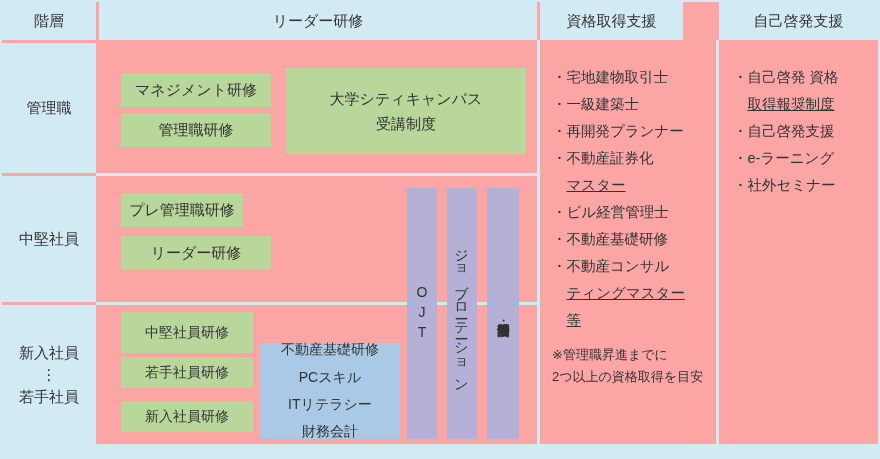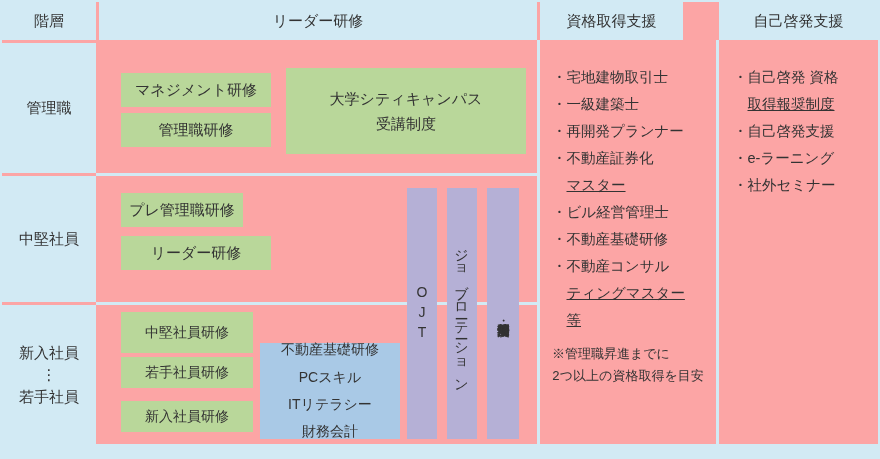--- a/index.html
+++ b/index.html
@@ -61,21 +61,21 @@
        writing-mode:vertical-rl;text-orientation:upright;font-size:14px;letter-spacing:2px;}
   .bar-ojt{left:405px;width:30px;letter-spacing:4px}
   .bar-rot{left:445px;width:30px}
   .bar-ovs{left:485px;width:32px;font-size:12.5px;letter-spacing:0}
 
   
   .qual-list{position:absolute;left:550px;top:62px;width:160px;font-size:14.5px;}
   .sd-list{position:absolute;left:731px;top:62px;width:142px;font-size:14.5px;}
   .line{line-height:27px;white-space:nowrap;}
   .line.cont{padding-left:1em;text-decoration:underline;}
-  .note{font-size:13px;line-height:22px;white-space:nowrap;font-family:Liberation Mono, monospace;}
+  .note{font-size:13px;line-height:22px;white-space:nowrap;}
   .note.first{margin-top:10px;}
 </style>
 </head>
 <body>
 
 <div class="board">
 
   <div class="hcell h-hier">階層</div>
   <div class="hcell h-train">リーダー研修</div>
   <div class="hcell h-qual">資格取得支援</div>

